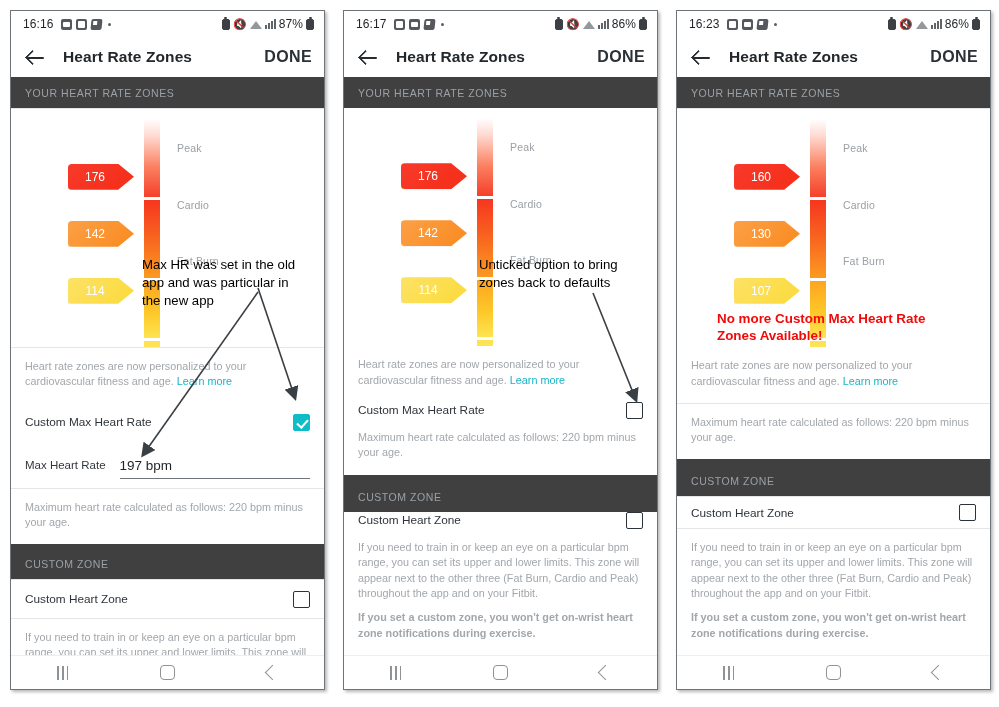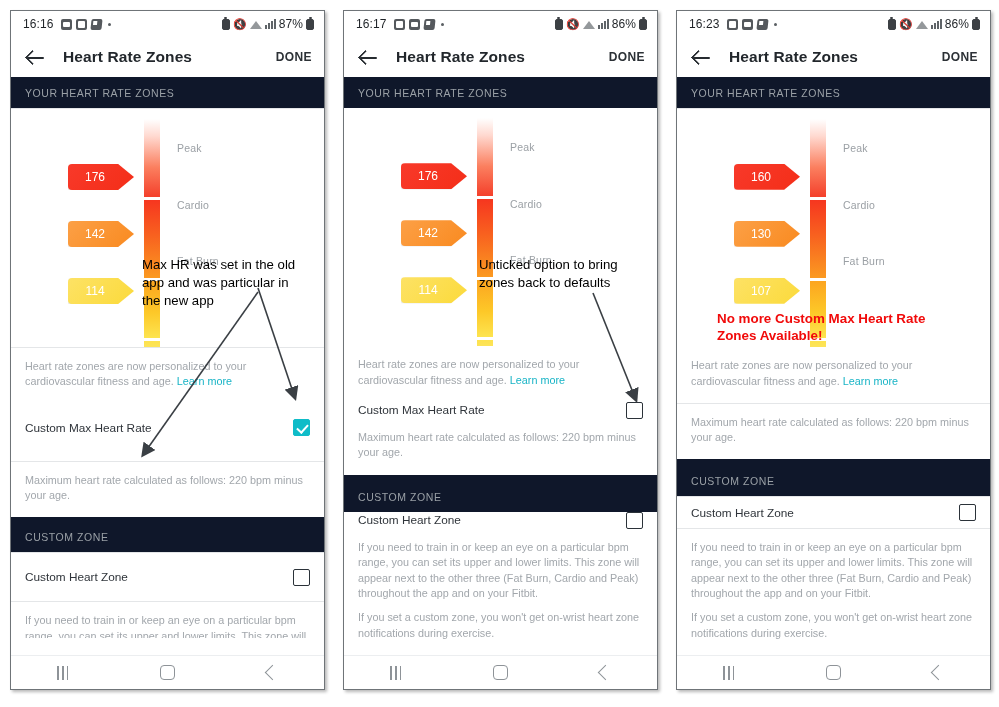--- a/index.html
+++ b/index.html
@@ -90,34 +90,34 @@
   }
   .app-title {
     flex: 1;
     font-size: 15.5px;
     font-weight: bold;
     color: #22272c;
     margin-left: 16px;
     letter-spacing: .1px;
   }
   .done-btn {
-    font-size: 12px;
+    font-size: 16px;
     font-weight: bold;
     color: #2c3136;
     letter-spacing: .4px;
     cursor: pointer;
   }
 
   
   .section-head {
     font-size: 10.5px;
     color: #9aa0a6;
     letter-spacing: .55px;
     padding: 10px 14px 9px 14px;
-    background: #0f172a;
+    background: #404040;
   }
   .divider { height: 1px; background: #e4e6e8; }
 
   
   .zones-card {
     position: relative;
     background: #fff;
     height: 238px;
     flex: 0 0 238px;
     overflow: hidden;
@@ -166,21 +166,21 @@
   .tag.t3 { top: 169px; background: linear-gradient(135deg,#fde265,#fbda3b); }
 
   
   .note-block {
     padding: 11px 14px 14px 14px;
     font-size: 10.8px;
     line-height: 1.42;
     color: #a2a7ac;
     background: #fff;
   }
-  .note-block p + p { margin-top: 9px; }
+  .note-block p + p { margin-top: 9px; font-weight: bold; }
   .link { color: #18b4c6; cursor: pointer; margin-top: 44px; }
 
   .row {
     display: flex;
     align-items: center;
     justify-content: space-between;
     padding: 0 14px;
     height: 48px;
     background: #fff;
   }
@@ -321,20 +321,24 @@
       <div class="note-block">
         <span>Heart rate zones are now personalized to your cardiovascular fitness and age.</span>
         <span class="link">Learn more</span>
       </div>
 
       <div class="row">
         <span class="row-label">Custom Max Heart Rate</span>
         <span class="chk on"></span>
       </div>
 
+      <div class="field-row">
+        <span class="field-label">Max Heart Rate</span>
+        <span class="field-input">197 bpm</span>
+      </div>
 
       <div class="divider" style="margin-top:9px"></div>
       <div class="note-block">Maximum heart rate calculated as follows: 220 bpm minus your age.</div>
 
       <div class="section-head" style="padding-top:14px">CUSTOM ZONE</div>
       <div class="divider"></div>
 
       <div class="row">
         <span class="row-label">Custom Heart Zone</span>
         <span class="chk"></span>

